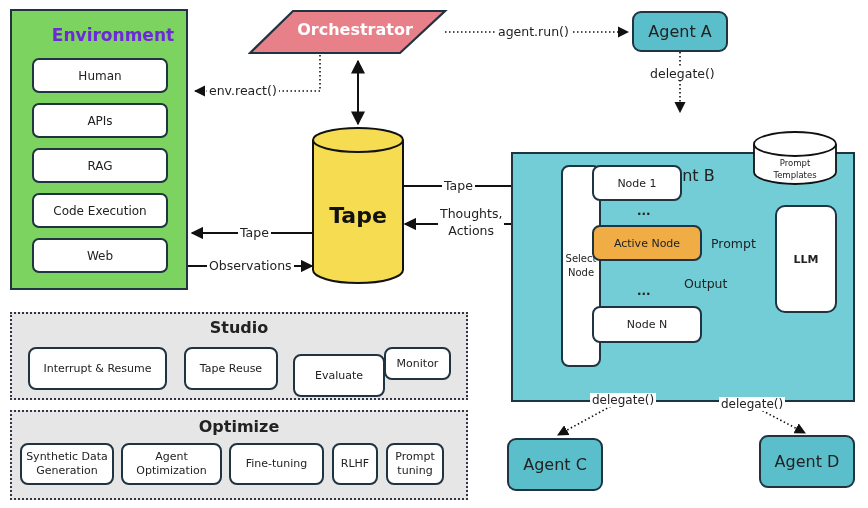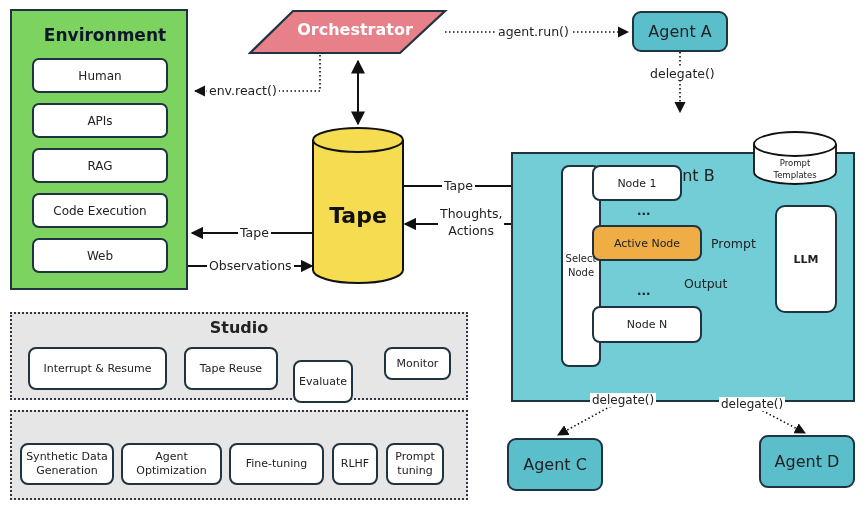--- a/index.html
+++ b/index.html
@@ -3,21 +3,21 @@
 <meta charset="utf-8">
 <style>
   html, body { margin: 0; padding: 0; background: #ffffff; }
   body { width: 868px; height: 508px; position: relative; overflow: hidden;
          font-family: "DejaVu Sans", "Liberation Sans", sans-serif; color: #222; }
   .abs { position: absolute; box-sizing: border-box; }
   .box { border: 2px solid #1f3340; border-radius: 8px; background: #fff;
          display: flex; align-items: center; justify-content: center; text-align: center; }
   .env { left: 10px; top: 9px; width: 178px; height: 281px; background: #7dd35f;
          border: 2.5px solid #1f3340; }
-  .env-title { left: 4px; top: 14px; width: 178px; text-align: center; color: #0f172a;
+  .env-title { left: 12px; top: 14px; width: 178px; text-align: center; color: #6d28d9;
                font-weight: bold; font-size: 17px; }
   .env-item { left: 20px; width: 136px; height: 35px; font-size: 12px; border-radius: 7px; }
   .lbl { font-size: 12.5px; white-space: nowrap; background: #fff; padding: 0 2px; line-height: 14px; }
   .agentbig { left: 511px; top: 117px; width: 344px; height: 250px; background: #72cdd6;
               border: 2.5px solid #1f3340; margin-top: 35px; }
   .agent { background: #5bbecb; border: 2px solid #1f3340; border-radius: 9px;
            display: flex; align-items: center; justify-content: center; font-size: 16px; }
   .panel { background: #e6e6e6; border: 2.5px dotted #334; }
   .panel-title { font-weight: bold; font-size: 16px; text-align: center; width: 100%; }
   .pbox { border: 2px solid #1f3340; border-radius: 8px; background: #fff;
@@ -131,25 +131,26 @@
 <div class="abs lbl" style="left:590px;top:393px;font-size:12px;">delegate()</div>
 <div class="abs lbl" style="left:719px;top:397px;font-size:12px;">delegate()</div>
 
 <div class="abs agent" style="left:507px;top:438px;width:96px;height:53px;font-size:16px;">Agent C</div>
 <div class="abs agent" style="left:759px;top:435px;width:96px;height:53px;font-size:16px;">Agent D</div>
 
 <div class="abs panel" style="left:10px;top:312px;width:458px;height:88px;">
   <div class="abs panel-title" style="top:4px;">Studio</div>
   <div class="abs pbox" style="left:16px;top:33px;width:139px;height:43px;">Interrupt &amp; Resume</div>
   <div class="abs pbox" style="left:172px;top:33px;width:94px;height:43px;">Tape Reuse</div>
-  <div class="abs pbox" style="left:281px;top:46px;width:60px;height:43px;">Evaluate</div>
+  <div class="abs pbox" style="left:281px;top:40px;width:92px;height:43px;">Evaluate</div>
   <div class="abs pbox" style="left:372px;top:33px;width:67px;height:33px;">Monitor</div>
 </div>
 
 <div class="abs panel" style="left:10px;top:410px;width:458px;height:90px;">
+  <div class="abs panel-title" style="top:5px;">Optimize</div>
   <div class="abs pbox" style="left:8px;top:31px;width:94px;height:42px;">
     <div>
         <div>Synthetic Data</div>
         <div>Generation</div>
       </div>
   </div>
   <div class="abs pbox" style="left:109px;top:31px;width:101px;height:42px;">
     <div>
         <div>Agent</div>
         <div>Optimization</div>

